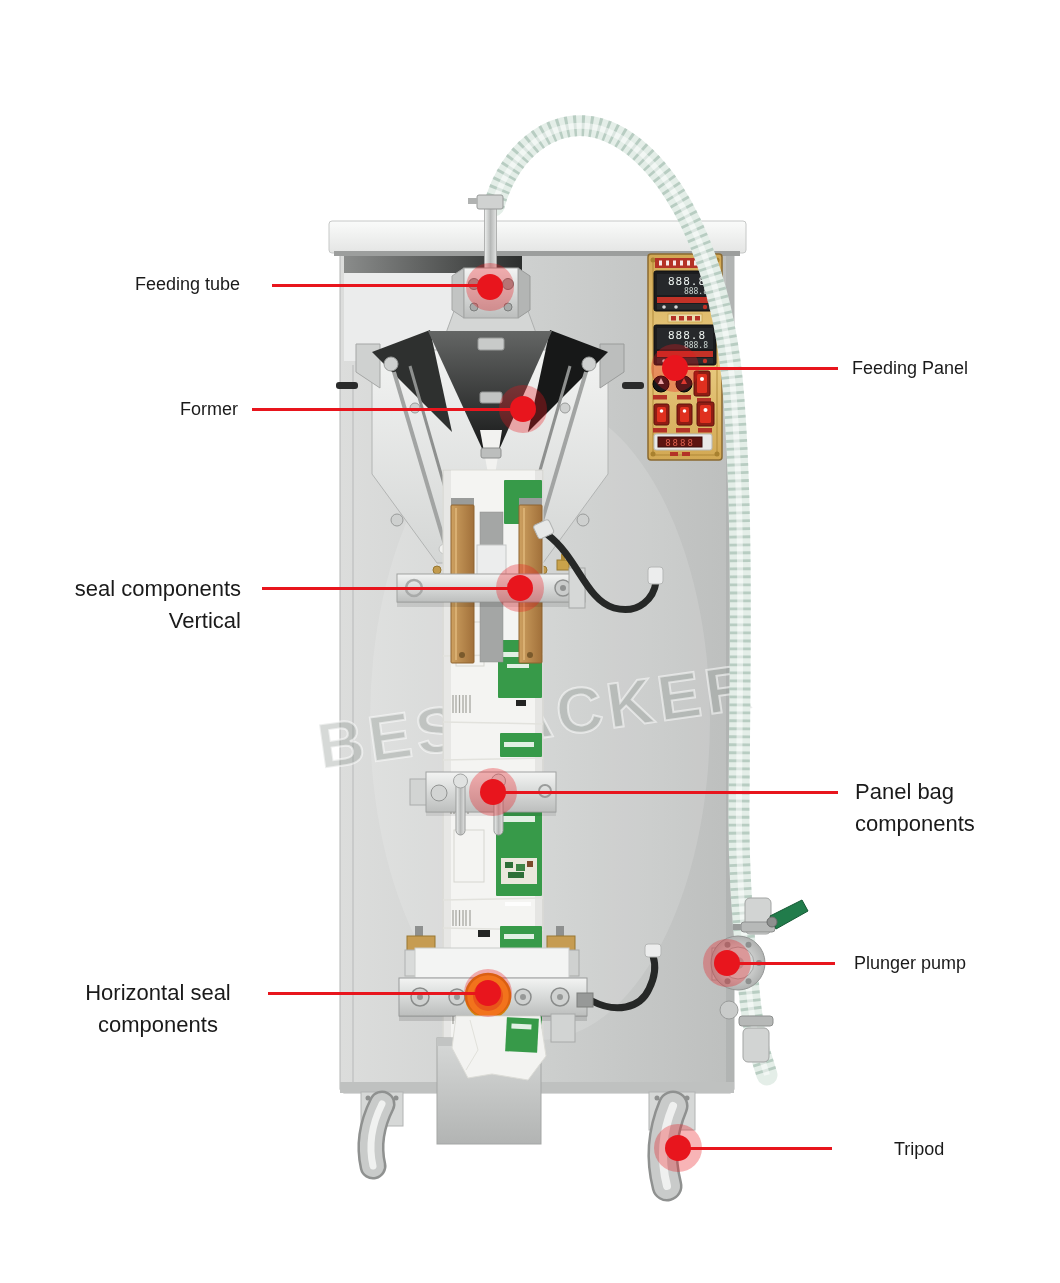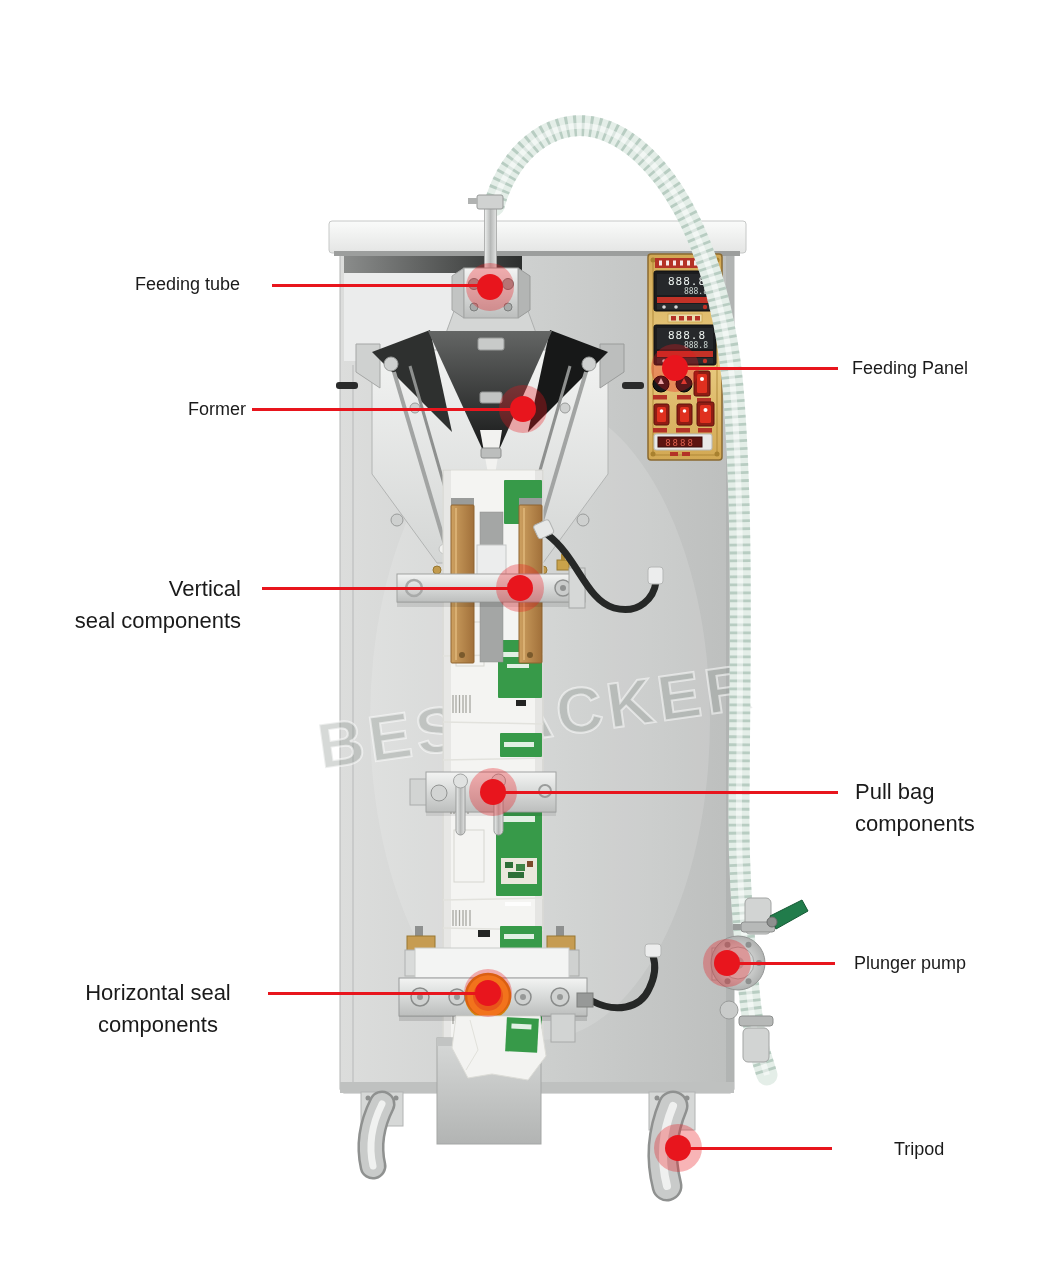--- a/index.html
+++ b/index.html
@@ -396,29 +396,29 @@
   </g>
 </svg>
 
 <div>
   <div class="lbl" style="left:100px;top:272px;width:140px;text-align:right;">Feeding tube</div>
   <div class="ln" style="left:272px;top:284px;width:218px;"></div>
   <div class="dot" style="left:477px;top:274px;"></div>
 </div>
 
 <div>
-  <div class="lbl" style="left:106px;top:397px;width:140px;text-align:right;">Former</div>
+  <div class="lbl" style="left:98px;top:397px;width:140px;text-align:right;">Former</div>
   <div class="ln" style="left:252px;top:408px;width:271px;"></div>
   <div class="dot" style="left:510px;top:396px;"></div>
 </div>
 
 <div>
   <div class="lbl2" style="left:61px;top:573px;width:180px;text-align:right;">
+    <div>seal components</div>
     <div>Vertical</div>
-    <div>seal components</div>
   </div>
   <div class="ln" style="left:262px;top:587px;width:258px;"></div>
   <div class="dot" style="left:507px;top:575px;"></div>
 </div>
 
 <div>
   <div class="lbl2" style="left:68px;top:977px;width:180px;text-align:center;">
     <div>Horizontal seal</div>
     <div>components</div>
   </div>
@@ -427,21 +427,21 @@
 </div>
 
 <div>
   <div class="lbl" style="left:852px;top:356px;">Feeding Panel</div>
   <div class="ln" style="left:677px;top:367px;width:161px;"></div>
   <div class="dot" style="left:662px;top:355px;"></div>
 </div>
 
 <div>
   <div class="lbl2" style="left:855px;top:776px;">
-    <div>Pull bag</div>
+    <div>Panel bag</div>
     <div>components</div>
   </div>
   <div class="ln" style="left:493px;top:791px;width:345px;"></div>
   <div class="dot" style="left:480px;top:779px;"></div>
 </div>
 
 <div>
   <div class="lbl" style="left:854px;top:951px;">Plunger pump</div>
   <div class="ln" style="left:735px;top:962px;width:100px;"></div>
   <div class="dot" style="left:714px;top:950px;"></div>

